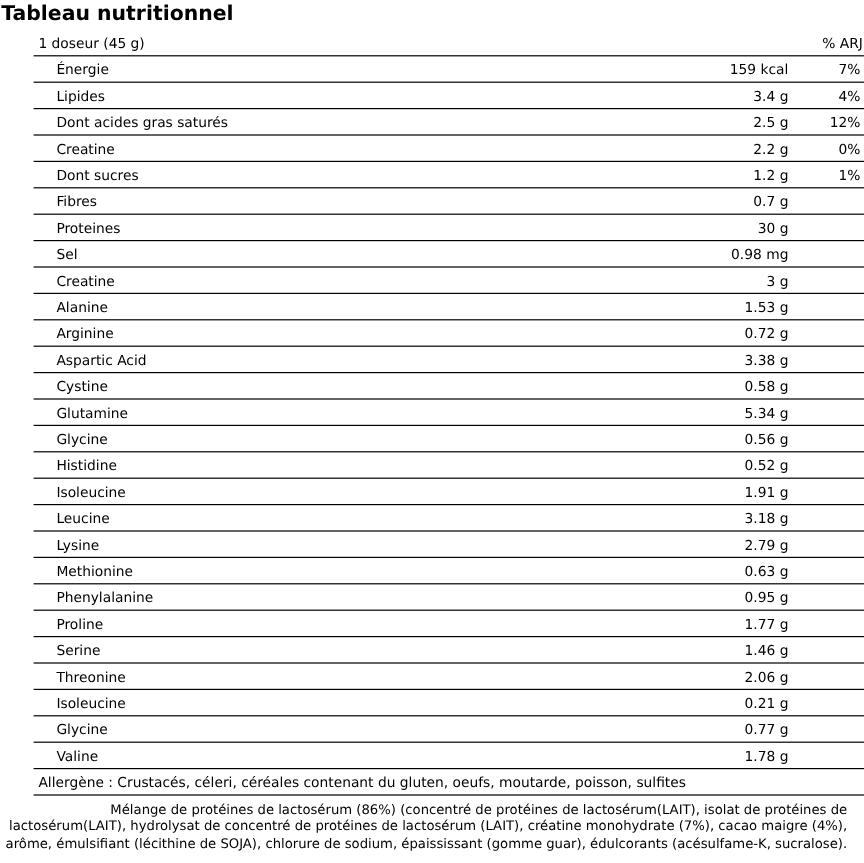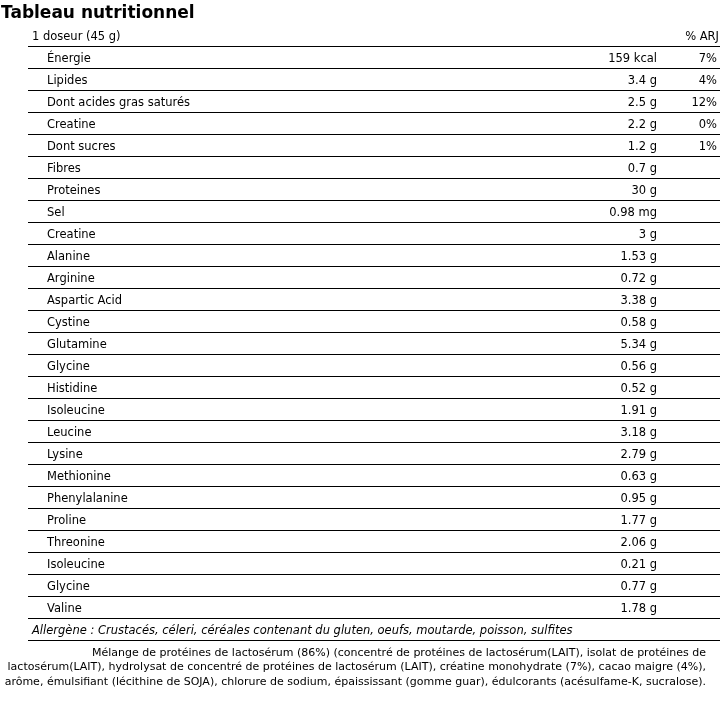--- a/index.html
+++ b/index.html
@@ -28,21 +28,21 @@
   .ntable{margin-top:3px;font-size:11.5px;}
   .hrow,.row,.arow{
     display:flex;
     align-items:center;
     box-sizing:border-box;
     border-bottom:1.5px solid var(--rule);
     margin-left:28px;
   }
   .hrow{height:22px;}
   .row{height:22px;}
-  .arow{height:22px;font-style:italic;}
+  .arow{height:22px;}
   .cell{white-space:nowrap;overflow:visible;}
   .label{flex:1;padding-left:19px;text-align:left;}
   .value{width:150px;text-align:right;}
   .pct{width:63px;text-align:right;padding-right:3px;box-sizing:border-box;}
   .serving{flex:1;padding-left:4px;}
   .arjhead{text-align:right;padding-right:1px;}
   .allergen{padding-left:4px;white-space:nowrap;}
   .footer{
     font-size:11px;
     line-height:14.3px;
@@ -191,20 +191,25 @@
     <div class="cell value">0.95 g</div>
     <div class="cell pct"></div>
   </div>
 
   <div class="row">
     <div class="cell label">Proline</div>
     <div class="cell value">1.77 g</div>
     <div class="cell pct"></div>
   </div>
 
+  <div class="row">
+    <div class="cell label">Serine</div>
+    <div class="cell value">1.46 g</div>
+    <div class="cell pct"></div>
+  </div>
 
   <div class="row">
     <div class="cell label">Threonine</div>
     <div class="cell value">2.06 g</div>
     <div class="cell pct"></div>
   </div>
 
   <div class="row">
     <div class="cell label">Isoleucine</div>
     <div class="cell value">0.21 g</div>

